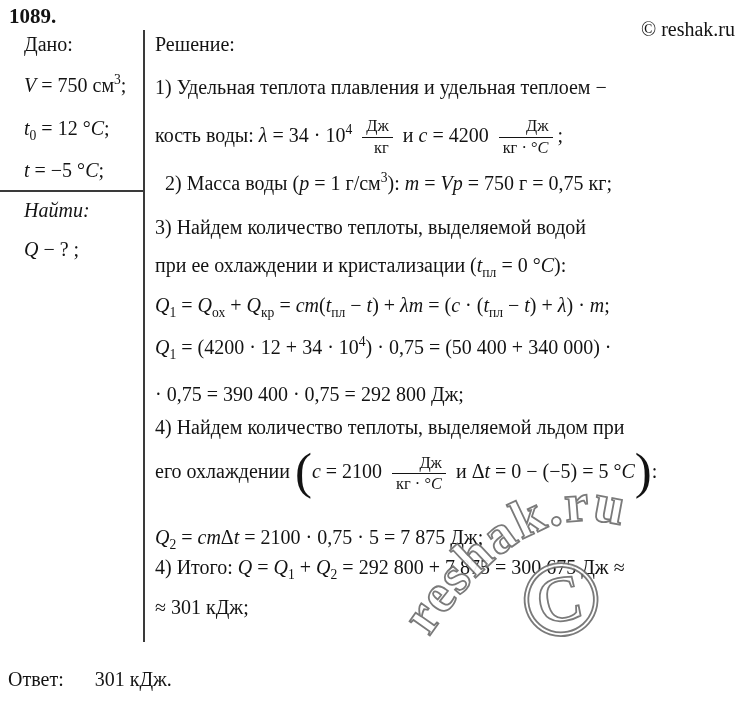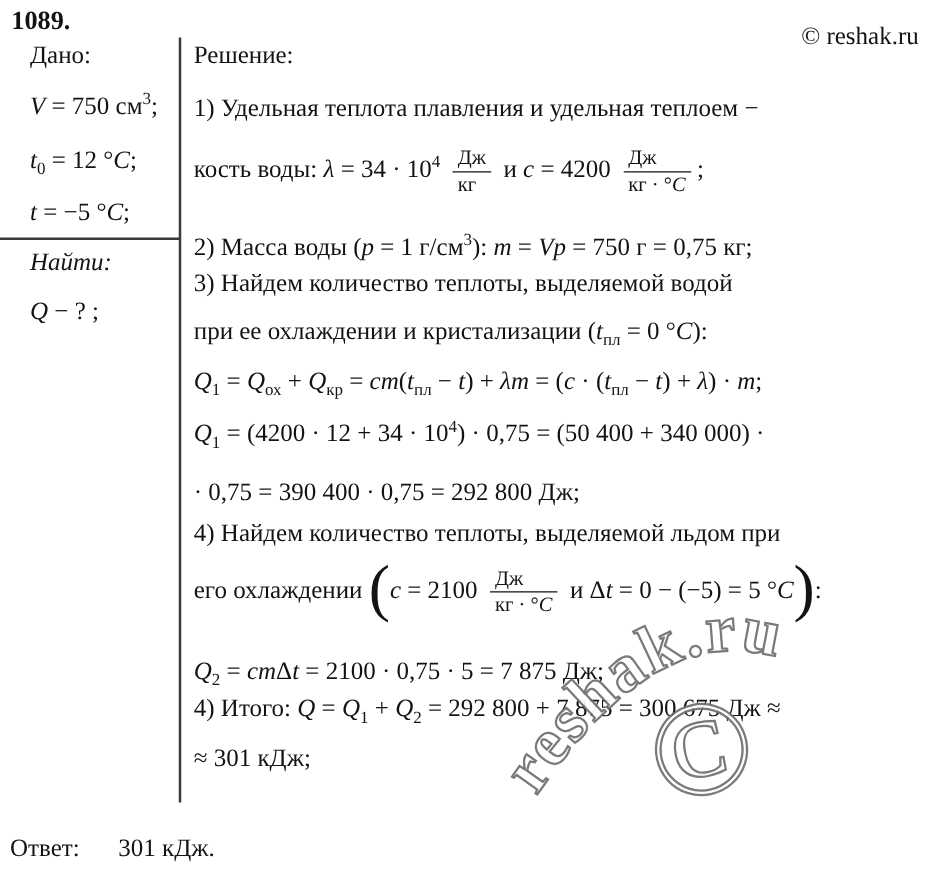--- a/index.html
+++ b/index.html
@@ -8,21 +8,21 @@
     font-family:"Liberation Serif","DejaVu Serif",serif;
     color:#131313; font-size:20px; overflow:hidden;
   }
   i { font-style:italic; font-family:"Liberation Serif","DejaVu Serif",serif; }
   sub { font-size:68%; line-height:0; }
   sup { font-size:68%; line-height:0; }
   .vline { position:absolute; left:143px; top:30px; width:1.5px; height:612px; background:#3a3a3a; }
   .hline { position:absolute; left:0px; top:190px; width:144px; height:1.5px; background:#3a3a3a; }
   .gline { position:absolute; left:8px; white-space:nowrap;margin-left:16px; }
   .rline { position:absolute; left:155px; white-space:nowrap; }
-  .frac { display:inline-block; vertical-align:middle; text-align:left; font-size:0.82em; margin:0 5px; line-height:1.25; }
+  .frac { display:inline-block; vertical-align:middle; text-align:right; font-size:0.82em; margin:0 5px; line-height:1.25; }
   .frac > span { display:block; padding:0 4px; }
   .frac > span:first-child { border-bottom:1.4px solid #131313; }
   .bp { font-size:255%; font-weight:300; vertical-align:middle; line-height:0.85; position:relative; top:-2px; }
   .answer { position:absolute; left:8px; top:668px; white-space:nowrap; }
   .answer .val { margin-left:26px; }
   #watermark { position:absolute; left:395px; top:455px; opacity:0.92; pointer-events:none; }
   #copyright { position:absolute; right:9px; top:18px; font-size:20px;text-align:center; }
   #problem-number { position:absolute; left:9px; top:4px; font-size:21px; font-weight:bold; }
 </style>
 </head>
@@ -42,21 +42,21 @@
     <div class="gline" style="top:117px;"><i>t</i><sub>0</sub> = 12 °<i>C</i>;</div>
     <div class="gline" style="top:159px;"><i>t</i> = −5 °<i>C</i>;</div>
     <div class="gline" style="top:199px;font-style:italic;">Найти:</div>
     <div class="gline" style="top:238px;"><i>Q</i> − ? ;</div>
   </div>
 
   <div>
     <div class="rline" style="top:33px;">Решение:</div>
     <div class="rline" style="top:76px;">1) Удельная теплота плавления и удельная теплоем −</div>
     <div class="rline" style="top:116px;">кость воды:  <i>λ</i> = 34 · 10<sup>4</sup> <span class="frac"><span>Дж</span><span>кг</span></span>  и  <i>c</i> = 4200 <span class="frac"><span>Дж</span><span>кг · °<i>C</i></span></span>;</div>
-    <div class="rline" style="top:187px;">2) Масса воды (<i>p</i> = 1 г/см<sup>3</sup>):  <i>m</i> = <i>Vp</i> = 750 г = 0,75 кг;</div>
+    <div class="rline" style="top:172px;margin-left:10px;">2) Масса воды (<i>p</i> = 1 г/см<sup>3</sup>):  <i>m</i> = <i>Vp</i> = 750 г = 0,75 кг;</div>
     <div class="rline" style="top:216px;">3) Найдем количество теплоты, выделяемой водой</div>
     <div class="rline" style="top:254px;">при ее охлаждении и кристализации (<i>t</i><sub>пл</sub> = 0 °<i>C</i>):</div>
     <div class="rline" style="top:294px;"><i>Q</i><sub>1</sub> = <i>Q</i><sub>ох</sub> + <i>Q</i><sub>кр</sub> = <i>cm</i>(<i>t</i><sub>пл</sub> − <i>t</i>) + <i>λm</i> = (<i>c</i> · (<i>t</i><sub>пл</sub> − <i>t</i>) + <i>λ</i>) · <i>m</i>;</div>
     <div class="rline" style="top:336px;"><i>Q</i><sub>1</sub> = (4200 · 12 + 34 · 10<sup>4</sup>) · 0,75 = (50 400 + 340 000) ·</div>
     <div class="rline" style="top:383px;">· 0,75 = 390 400 · 0,75 = 292 800 Дж;</div>
     <div class="rline" style="top:416px;">4) Найдем количество теплоты, выделяемой льдом при</div>
     <div class="rline" style="top:452px;">его охлаждении <span class="bp">(</span><i>c</i> = 2100 <span class="frac"><span>Дж</span><span>кг · °<i>C</i></span></span> и Δ<i>t</i> = 0 − (−5) = 5 °<i>C</i><span class="bp">)</span>:</div>
     <div class="rline" style="top:514px;margin-top:12px;"><i>Q</i><sub>2</sub> = <i>cm</i>Δ<i>t</i> = 2100 · 0,75 · 5 = 7 875 Дж;</div>
     <div class="rline" style="top:556px;">4) Итого:  <i>Q</i> = <i>Q</i><sub>1</sub> + <i>Q</i><sub>2</sub> = 292 800 + 7 875 = 300 675 Дж ≈</div>
     <div class="rline" style="top:596px;">≈ 301 кДж;</div>

